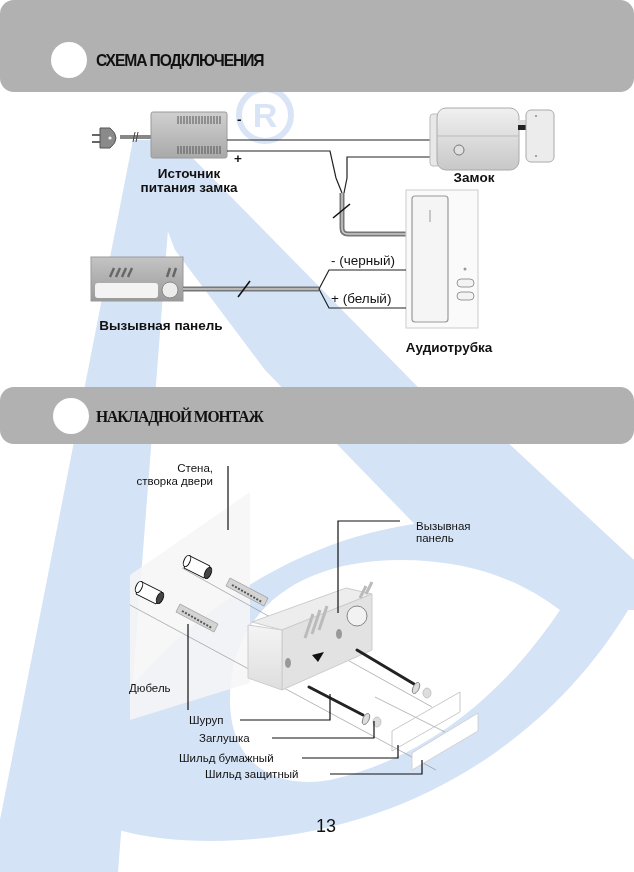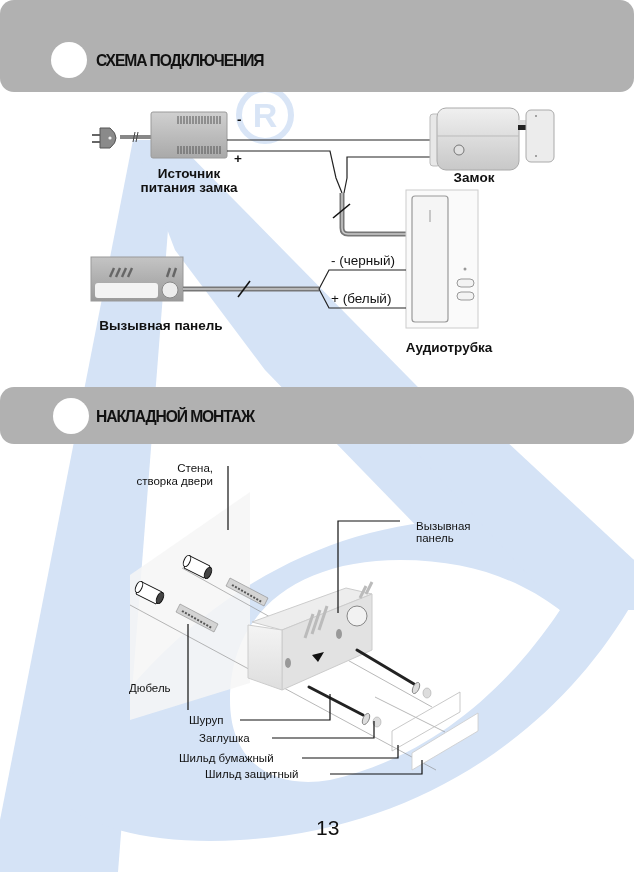--- a/index.html
+++ b/index.html
@@ -8,21 +8,21 @@
   .layer { position: absolute; left: 0; top: 0; width: 634px; height: 872px; }
   .hdr { position: absolute; left: 0; width: 634px; background: #b1b1b1; border-radius: 14px; }
   .hdr-circle { position: absolute; width: 36px; height: 36px; border-radius: 50%; background: #ffffff; }
   .hdr-title { position: absolute; font-weight: bold; font-size: 17px; color: #111111;
                letter-spacing: -1.2px; transform: scaleX(0.92); transform-origin: left center;
                white-space: nowrap; }
   svg text { font-family: "Liberation Sans", sans-serif; }
   .lbl-bold { font-weight: bold; font-size: 13.5px; fill: #111; }
   .lbl { font-size: 13.5px; fill: #111; }
   .lbl-sm { font-size: 11.5px; fill: #111; }
-  .page-num { position: absolute; left: 316px; top: 816px; font-size: 21px; color: #111; }
+  .page-num { position: absolute; left: 316px; top: 816px; font-size: 18px; color: #111; }
 </style>
 </head>
 <body>
 
 <svg class="layer" viewBox="0 0 634 872">
   <g fill="#d5e3f6">
 
     <path d="M133,140 L175,140 L118,872 L0,872 L0,820 Z"></path>
 
     <path d="M133,140 L175,140 L470,440 L520,520 L430,540 L265,370 L175,250 Z"></path>
@@ -33,21 +33,21 @@
   <g opacity="0.9">
     <circle cx="265" cy="115" r="26" fill="none" stroke="#d5e3f6" stroke-width="6"></circle>
     <text x="265" y="127" text-anchor="middle" font-size="34" font-weight="bold" fill="#d5e3f6">R</text>
   </g>
 </svg>
 
 <div class="hdr" style="top:0; height:92px;">
   <div class="hdr-circle" style="left:51px; top:42px;"></div>
   <div class="hdr-title" style="left:96px; top:51px;">СХЕМА ПОДКЛЮЧЕНИЯ</div>
 </div>
-<div class="hdr" style="top:387px; height:57px;">
+<div class="hdr" style="top:387px; height:57px;font-family:Liberation Serif, serif;">
   <div class="hdr-circle" style="left:53px; top:11px;"></div>
   <div class="hdr-title" style="left:96px; top:20px;">НАКЛАДНОЙ МОНТАЖ</div>
 </div>
 
 <svg class="layer" viewBox="0 0 634 872">
   <defs>
     <linearGradient id="grayBox" x1="0" y1="0" x2="0" y2="1">
       <stop offset="0" stop-color="#d0d0d0"></stop>
         <stop offset="1" stop-color="#a9a9a9"></stop>
     </linearGradient>

